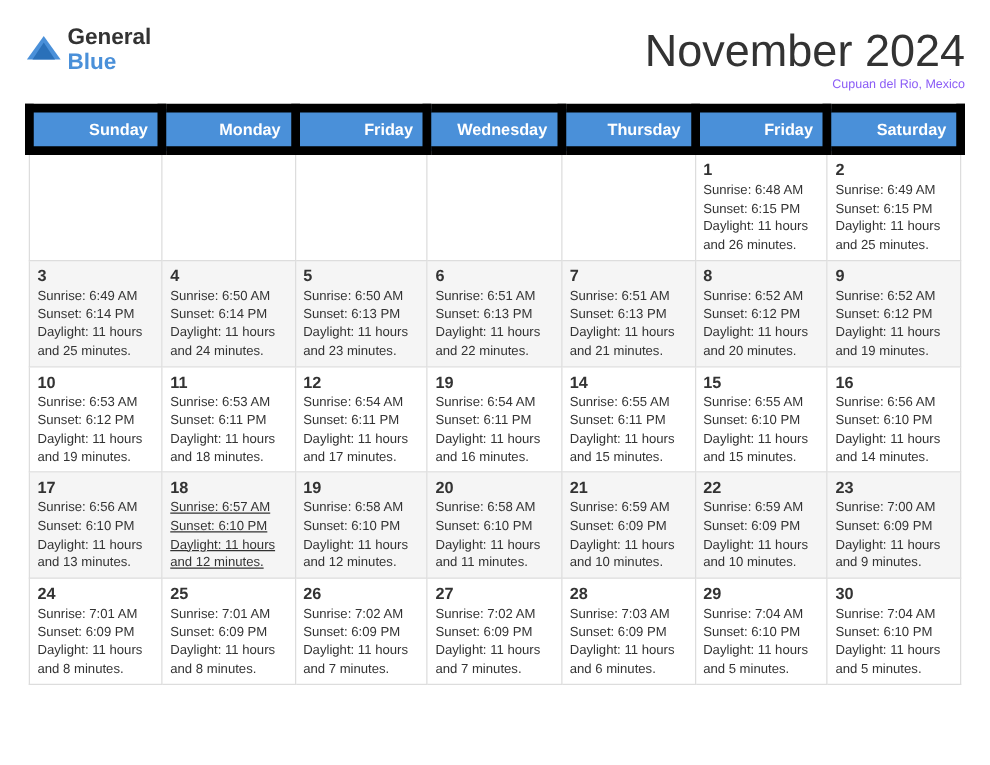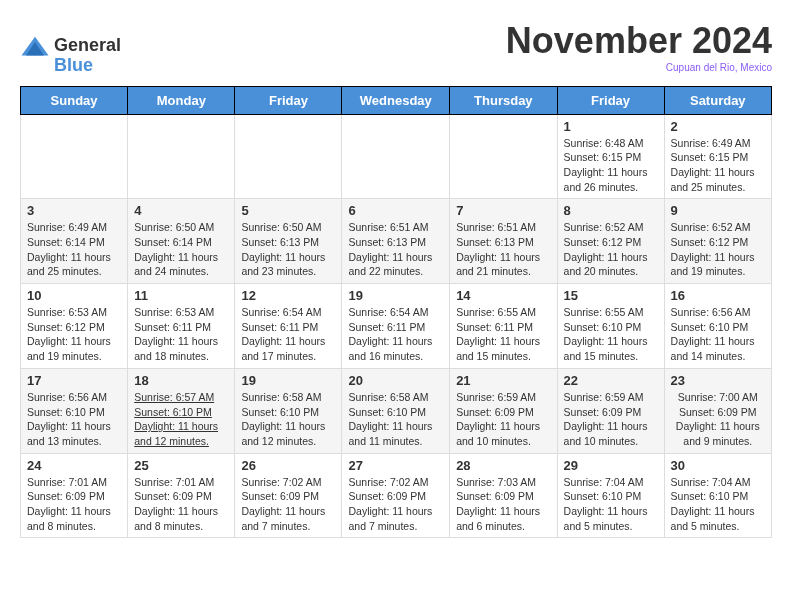--- a/index.html
+++ b/index.html
@@ -23,56 +23,55 @@
     }
     .logo-text {
       display: flex;
       flex-direction: column;
       line-height: 1.1;
     }
     .logo-general {
       font-size: 18px;
       font-weight: bold;
       color: #333;
-      margin-top: 16px;
     }
     .logo-blue {
       font-size: 18px;
       font-weight: bold;
       color: #4a90d9;
     }
     .logo-icon {
       width: 30px;
       height: 30px;
     }
     .title-area {
       text-align: right;
     }
     .month-title {
       font-size: 36px;
-      font-weight: bold;
+      font-weight: normal;
       color: #333;
     }
     .subtitle {
       font-size: 10px;
       color: #8b5cf6;
     }
     .calendar {
       width: 100%;
       border-collapse: collapse;
       border: 1px solid #ccc;
     }
     .calendar th {
       background-color: #4a90d9;
       color: white;
-      text-align: center;
+      text-align: right;
       padding: 6px 8px;
       font-size: 13px;
       font-weight: bold;
-      border: 1px solid #000000;
+      border: 7px solid #000000;
     }
     .calendar td {
       vertical-align: top;
       padding: 4px 6px;
       border: 1px solid #ddd;
       width: 108px;
       min-height: 80px;
       font-size: 11px;
       color: #333;
       background: #fff;
@@ -270,21 +269,21 @@
 Daylight: 11 hours and 10 minutes.</div>
         </td>
         <td>
           <span class="day-number">22</span>
           <div class="day-info" style="white-space: pre-line;">Sunrise: 6:59 AM
 Sunset: 6:09 PM
 Daylight: 11 hours and 10 minutes.</div>
         </td>
         <td>
           <span class="day-number">23</span>
-          <div class="day-info" style="white-space: pre-line; text-align: center;">Sunrise: 7:00 AM
+          <div class="day-info" style="white-space: pre-line;">Sunrise: 7:00 AM
 Sunset: 6:09 PM
 Daylight: 11 hours and 9 minutes.</div>
         </td>
       </tr>
       <tr>
         <td>
           <span class="day-number">24</span>
           <div class="day-info" style="white-space: pre-line;">Sunrise: 7:01 AM
 Sunset: 6:09 PM
 Daylight: 11 hours and 8 minutes.</div>

